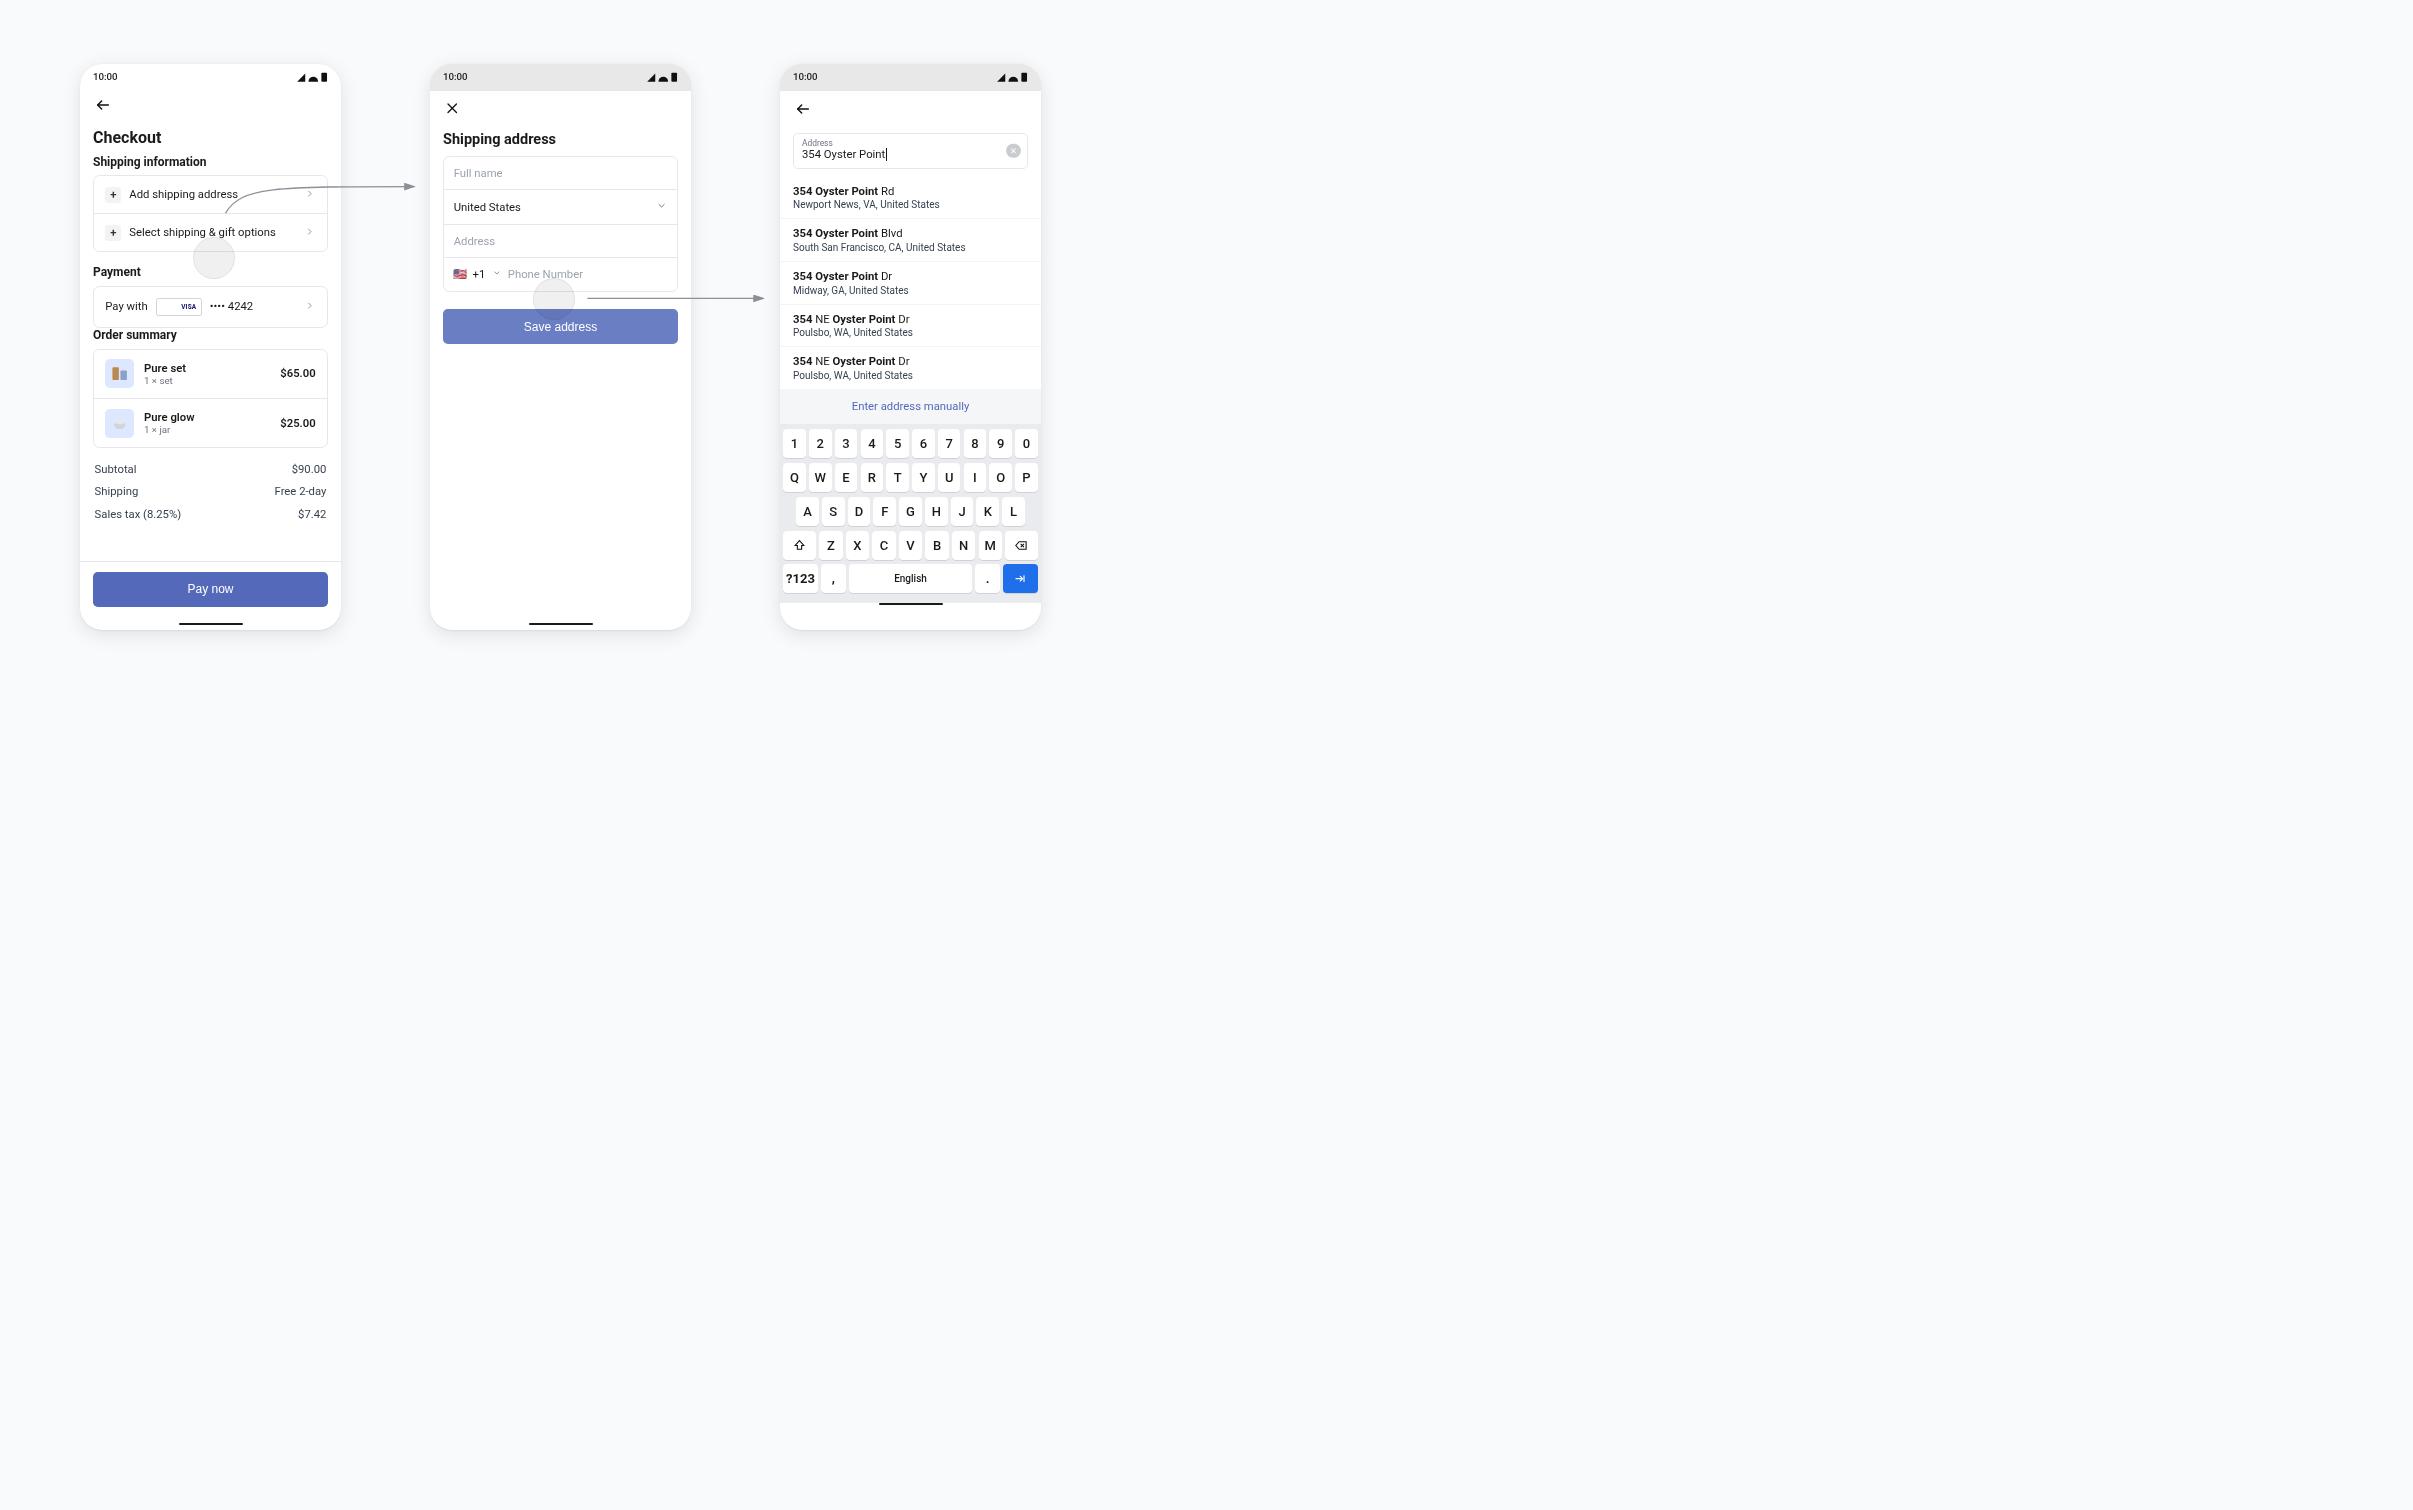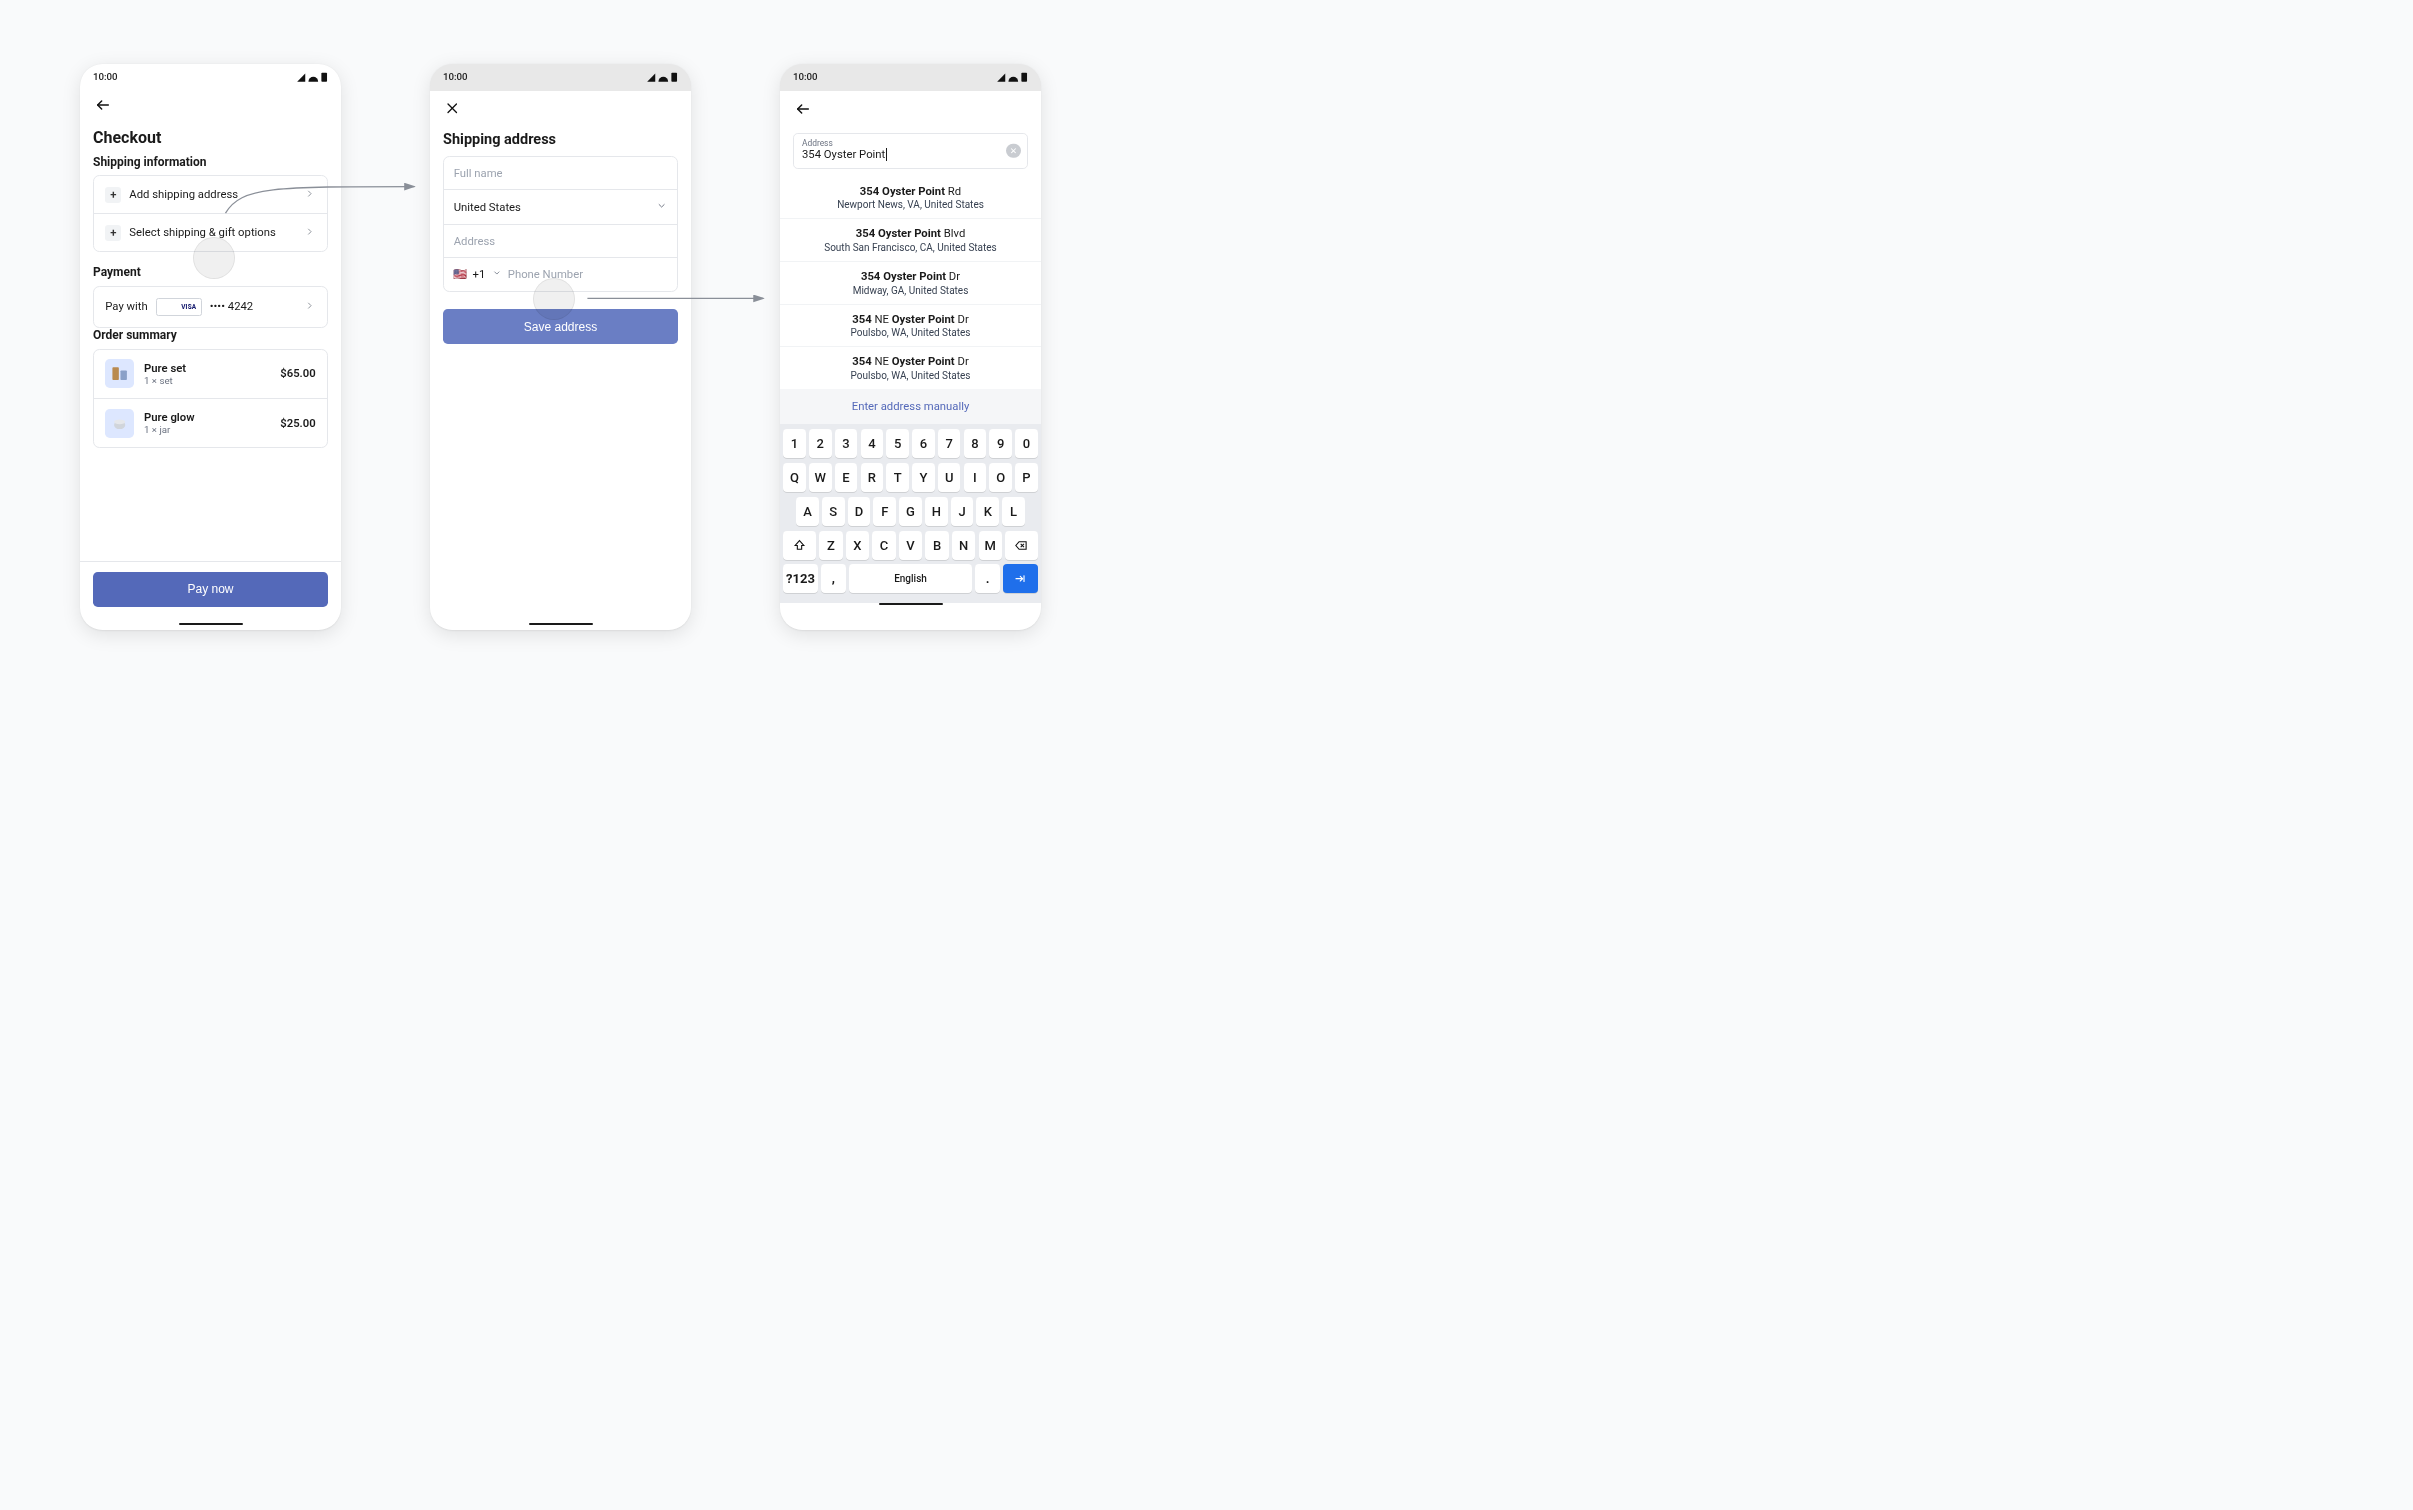--- a/index.html
+++ b/index.html
@@ -152,21 +152,21 @@
   .search-field .small-label { font-size:8.4px; color:#6b7280; }
   .search-field .input-line { display:flex; align-items:center; }
   .search-field .text { font-size:11.3px; }
   .caret {
     display:inline-block; width:0.8px; height:13px; background:#1a1a1a; margin-left:0.8px;
   }
   .clearbtn {
     position:absolute; right:6.4px; top:50%; transform:translateY(-50%);
     width:14.5px;height:14.5px;border-radius:50%;background:#c9ccd1;color:#fff;display:flex;align-items:center;justify-content:center;font-size:8.8px;
   }
-  .suggestion { padding:8px 13px; border-top:0.8px solid #f1f3f5; cursor:pointer;text-align:center;}
+  .suggestion { padding:8px 13px; border-top:0.8px solid #f1f3f5; cursor:pointer;}
   .suggestion:first-of-type{ border-top:none; }
   .suggestion .line1 { font-size:11.3px; }
   .suggestion .line2 { font-size:10px; color:#374151; margin-top:1.6px; }
   .suggestion .nm { font-weight:400; color:#1a1a1a; }
   .suggestion .bm { font-weight:700; }
   .manual-link { text-align:center; color:#5469b9; font-size:11.3px; padding:11.3px 0; background:#f5f6f8; cursor:pointer; }
   
   .kbd { background:#e9ebef; padding:4.8px 3.2px 4.8px 3.2px; }
   .kbd-row { display:flex; gap:3.2px; margin-bottom:4.8px; justify-content:center; }
   .key {
@@ -267,20 +267,34 @@
               </svg>
           </div>
           <div>
             <div class="name">Pure glow</div>
             <div class="meta">1 × jar</div>
           </div>
           <div class="price">$25.00</div>
         </div>
       </div>
 
+      <div class="totals">
+        <div class="line">
+            <span>Subtotal</span>
+            <span>$90.00</span>
+          </div>
+        <div class="line">
+            <span>Shipping</span>
+            <span>Free 2-day</span>
+          </div>
+        <div class="line">
+            <span>Sales tax (8.25%)</span>
+            <span>$7.42</span>
+          </div>
+      </div>
     </div>
     <div class="footer">
       <button class="primary-btn" style="width:100%">Pay now</button>
     </div>
     <div class="handlebar"></div>
     <div class="touch" style="left:113px; top:173px;"></div>
   </div>
 
   <div class="phone phone2 gray">
     <div class="statusbar">

